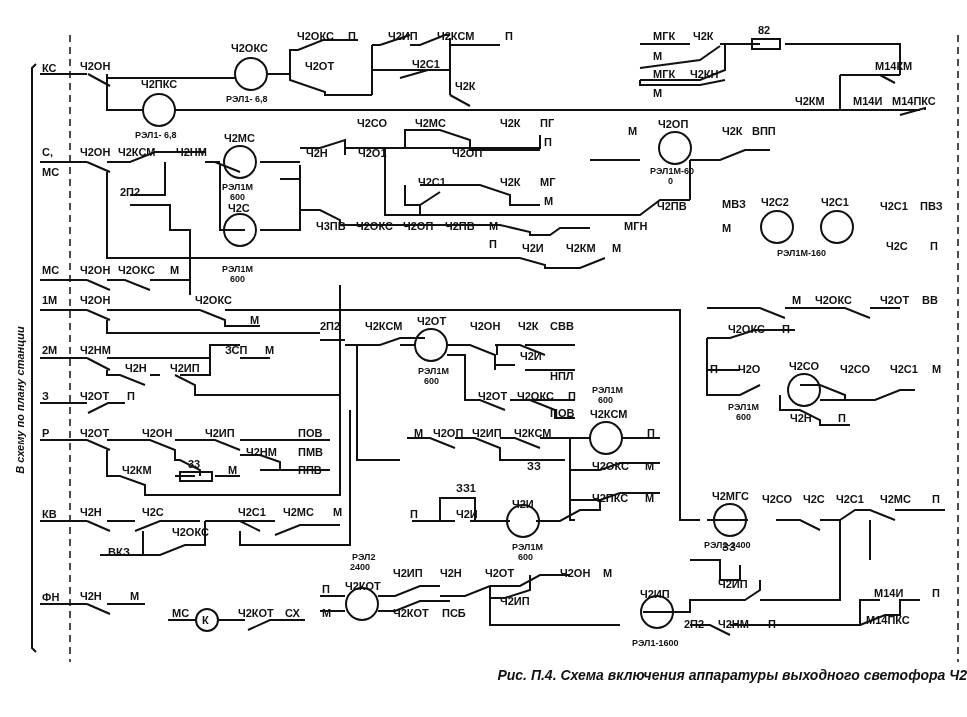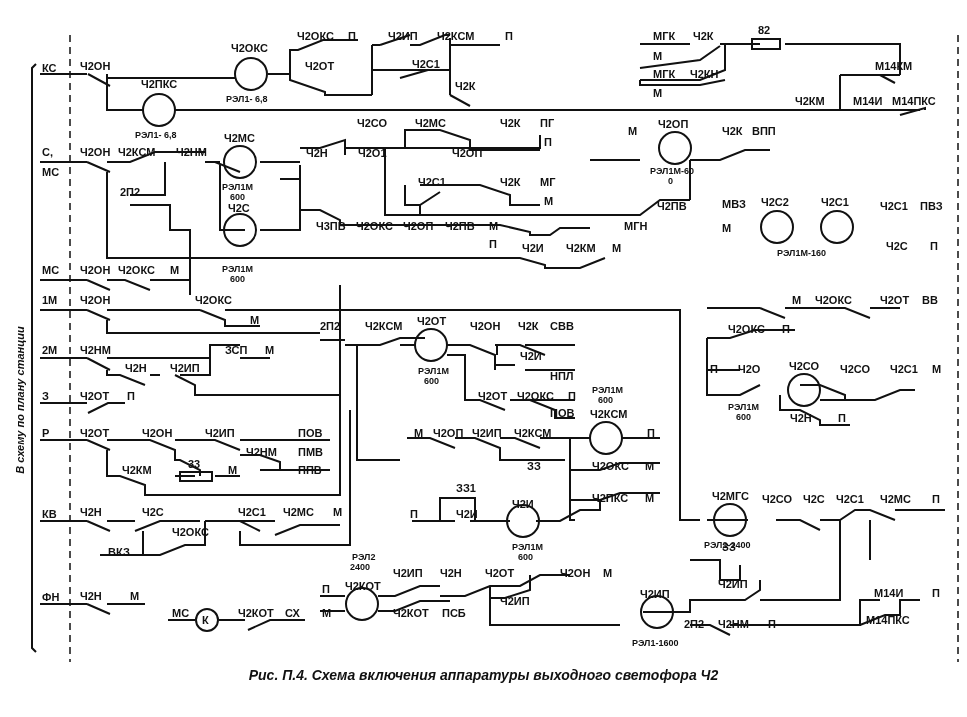--- a/index.html
+++ b/index.html
@@ -3,21 +3,21 @@
 <meta charset="utf-8">
 <style>
   html, body { margin: 0; padding: 0; background: #ffffff; }
   body { width: 967px; height: 717px; position: relative; overflow: hidden; font-family: "Liberation Sans", sans-serif; }
   #schem { position: absolute; left: 0; top: 0; }
   svg text { font-family: "Liberation Sans", sans-serif; font-weight: bold; fill: #111; }
   .lbl { font-size: 11px; }
   .rt { font-size: 9px; }
   .w { stroke: #111; stroke-width: 2; fill: none; }
   .dash { stroke: #111; stroke-width: 1.5; stroke-dasharray: 7 5; fill: none; }
-  .caption { position: absolute; left: 0; width: 967px; top: 667px; text-align: center; font-size: 14px; font-weight: bold; font-style: italic; color: #111; }
+  .caption { position: absolute; left: 0; width: 967px; top: 667px; text-align: right; font-size: 14px; font-weight: bold; font-style: italic; color: #111; }
 </style>
 </head>
 <body>
 
 <svg id="schem" width="967" height="717" viewBox="0 0 967 717">
 
   <path class="dash" d="M70 35 V662"></path>
   <path class="dash" d="M958 35 V662"></path>
   <path class="w" d="M36 64 L32 68 V648 L36 652"></path>
   <text class="lbl" transform="translate(24 400) rotate(-90)" text-anchor="middle" font-style="italic" font-size="12">В схему по плану станции</text>

